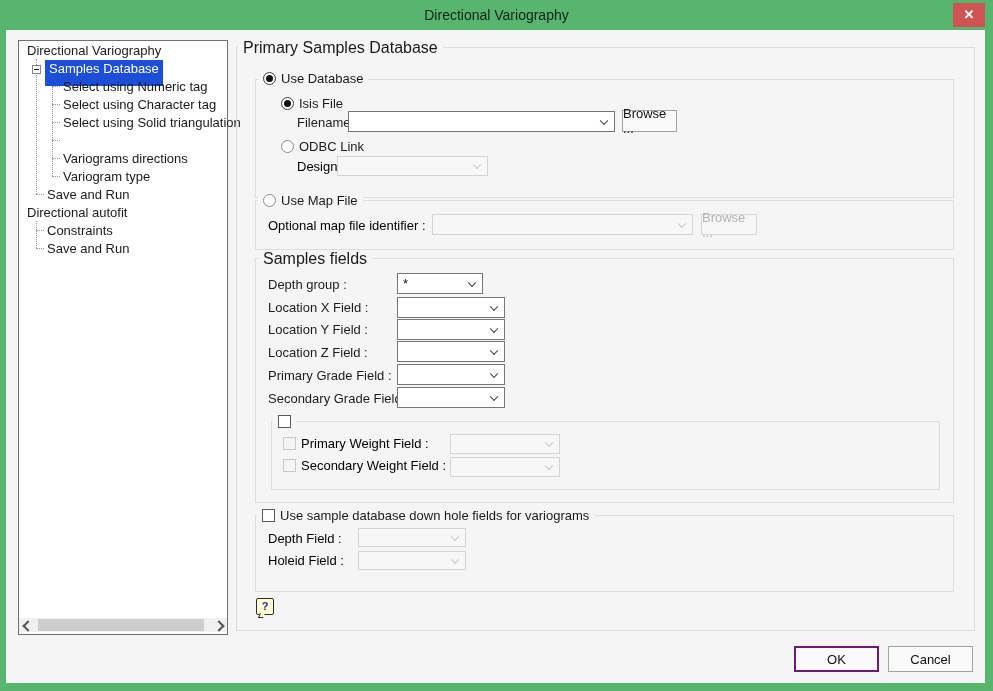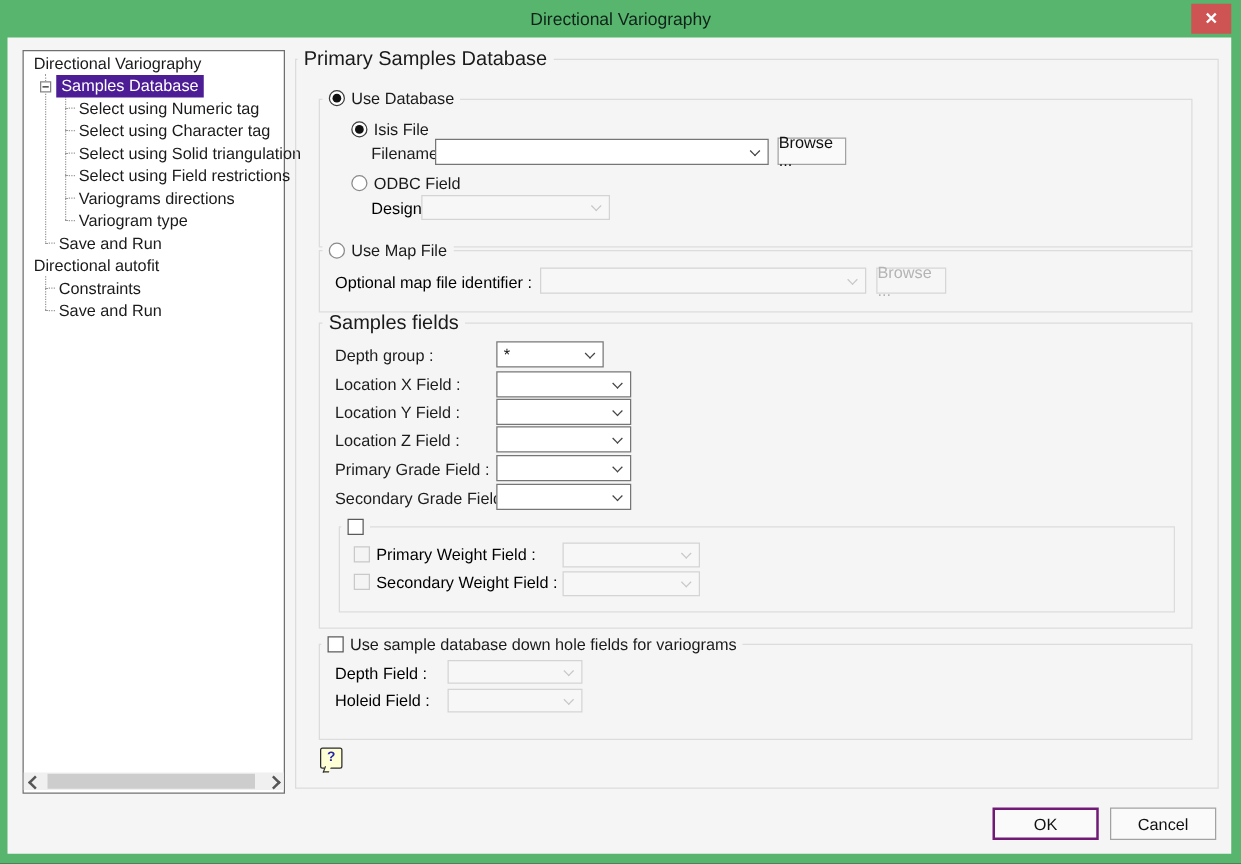--- a/index.html
+++ b/index.html
@@ -13,21 +13,21 @@
   #title{left:0;top:0;width:100%;height:30px;line-height:30px;text-align:center;
     font-size:14px;color:#10231a;}
   #closebtn{left:953px;top:3px;width:32px;height:24px;background:#cd5452;color:#fff;
     font-size:13px;font-weight:bold;text-align:center;line-height:24px;cursor:pointer;}
   #content{left:6px;top:30px;width:979px;height:653px;background:#f5f5f6;}
 
   
   #tree{left:18px;top:40px;width:210px;height:595px;background:#fff;border:1px solid #6f6f6f;box-sizing:border-box;}
   .titem{position:absolute;height:16px;line-height:16px;font-size:13px;color:#1a1a1a;white-space:nowrap;cursor:default;}
   .tlabel{padding:0 2px;}
-  .tlabel.sel{background:#4c1d95;color:#fff;padding:1px 4px 2px 4px;}
+  .tlabel.sel{background:#1d4ed8;color:#fff;padding:1px 4px 10px 4px;}
   .dot-v{position:absolute;border-left:1px dotted #9a9a9a;width:0;}
   .dot-h{position:absolute;border-top:1px dotted #9a9a9a;height:0;}
   .expander{position:absolute;width:9px;height:9px;border:1px solid #848484;background:#fff;box-sizing:border-box;}
   .expander::after{content:"";position:absolute;left:1px;top:3px;width:5px;height:1px;background:#222;}
   
   .sb-track{position:absolute;background:#f0f0f0;}
   .sb-thumb{position:absolute;background:#cdcdcd;}
   .sb-arr{position:absolute;width:6px;height:6px;border-right:2px solid #555;border-bottom:2px solid #555;}
   .sb-left{transform:rotate(135deg);}
   .sb-right{transform:rotate(-45deg);}
@@ -89,21 +89,20 @@
     <div class="dot-h" style="left:17px;top:189px;width:8px;"></div>
     <div class="dot-h" style="left:17px;top:207px;width:8px;"></div>
 
     <div class="expander" style="left:13px;top:24px;"></div>
 
     <div class="titem" style="left:6px;top:2px;"><span class="tlabel">Directional Variography</span></div>
     <div class="titem" style="left:26px;top:20px;"><span class="tlabel sel">Samples Database</span></div>
     <div class="titem" style="left:42px;top:38px;"><span class="tlabel">Select using Numeric tag</span></div>
     <div class="titem" style="left:42px;top:56px;"><span class="tlabel">Select using Character tag</span></div>
     <div class="titem" style="left:42px;top:74px;"><span class="tlabel">Select using Solid triangulation</span></div>
-    <div class="titem" style="left:42px;top:92px;"><span class="tlabel">Select using Field restrictions</span></div>
     <div class="titem" style="left:42px;top:110px;"><span class="tlabel">Variograms directions</span></div>
     <div class="titem" style="left:42px;top:128px;"><span class="tlabel">Variogram type</span></div>
     <div class="titem" style="left:26px;top:146px;"><span class="tlabel">Save and Run</span></div>
     <div class="titem" style="left:6px;top:164px;"><span class="tlabel">Directional autofit</span></div>
     <div class="titem" style="left:26px;top:182px;"><span class="tlabel">Constraints</span></div>
     <div class="titem" style="left:26px;top:200px;"><span class="tlabel">Save and Run</span></div>
 
     <div class="sb-track" style="left:0px;top:577px;width:208px;height:14px;">
       <div class="sb-arr sb-left" style="left:5px;top:4px;"></div>
       <div class="sb-thumb" style="left:19px;top:1px;width:166px;height:12px;"></div>
@@ -126,21 +125,21 @@
   </div>
   <div class="lbl" style="left:297px;top:115px;">Filename</div>
   <div class="combo" style="left:348px;top:111px;width:267px;height:21px;">
     <span class="val"></span>
     <span class="arr"></span>
   </div>
   <div class="btn" style="left:622px;top:110px;width:55px;height:22px;">Browse ...</div>
 
   <div class="hdr" style="left:276px;top:139px;">
     <span class="radio un"></span>
-    <span>ODBC Field</span>
+    <span>ODBC Link</span>
   </div>
   <div class="lbl dis-t" style="left:297px;top:159px;">Design</div>
   <div class="combo dis" style="left:337px;top:156px;width:151px;height:20px;">
     <span class="val"></span>
     <span class="arr"></span>
   </div>
 
   <div class="gbox" style="left:255px;top:200px;width:699px;height:50px;"></div>
   <div class="hdr" style="left:258px;top:193px;">
     <span class="radio un"></span>

